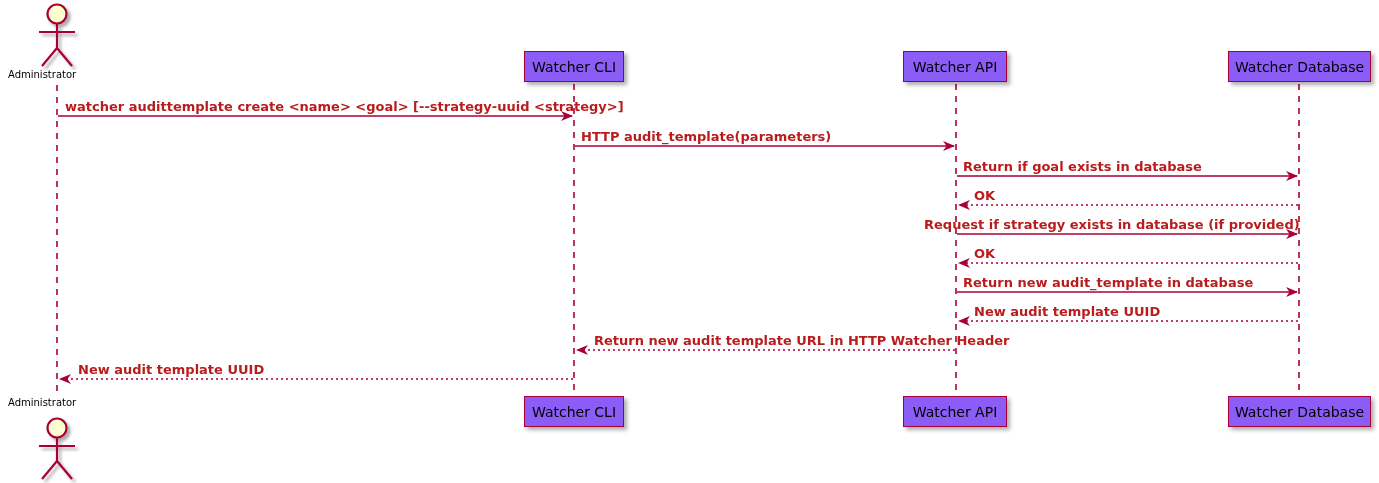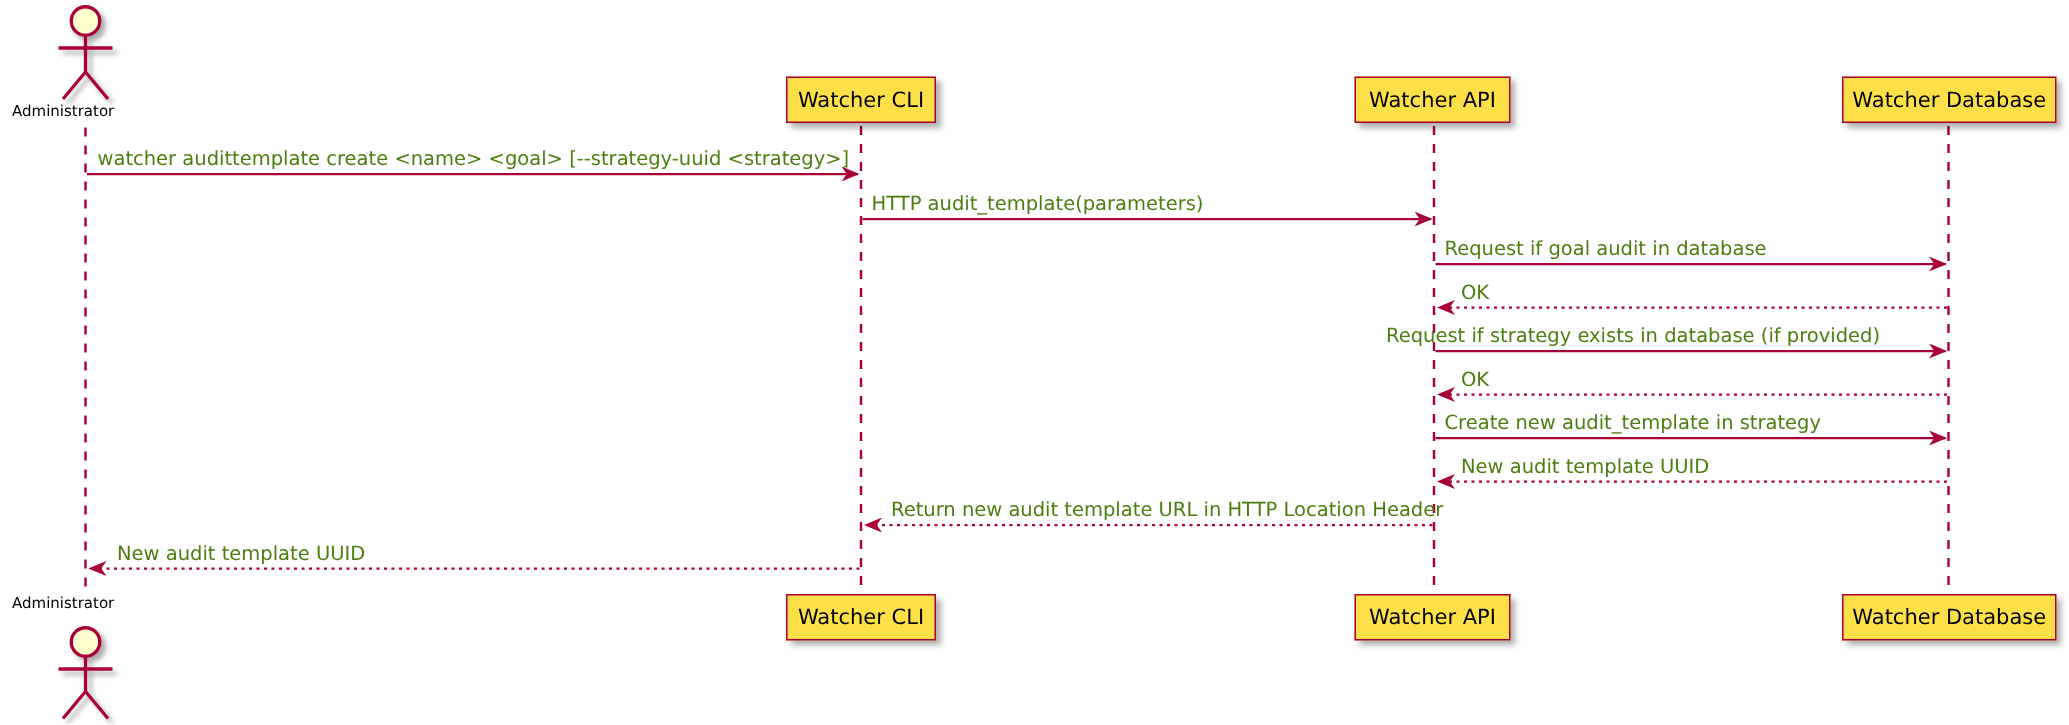--- a/index.html
+++ b/index.html
@@ -20,21 +20,21 @@
   svg.layer {
     position: absolute;
     left: 0;
     top: 0;
     width: 1379px;
     height: 483px;
   }
   .participant-box {
     position: absolute;
     box-sizing: border-box;
-    background: #fde047;
+    background: #8b5cf6;
     border: 1.5px solid #A80036;
     box-shadow: 3px 3px 4px rgba(0,0,0,0.32);
     display: flex;
     align-items: center;
     justify-content: center;
     color: #000000;
     font-size: 14px;
     font-family: "DejaVu Sans", sans-serif;
     white-space: nowrap;
     line-height: 1;
@@ -42,25 +42,26 @@
   .actor-label {
     position: absolute;
     color: #000000;
     font-size: 10px;
     font-family: "DejaVu Sans", sans-serif;
     white-space: nowrap;
     line-height: 1;
   }
   .msg-label {
     position: absolute;
-    color: #4d7c0f;
+    color: #b91c1c;
     font-size: 13px;
     font-family: "DejaVu Sans", sans-serif;
     white-space: nowrap;
     line-height: 1;
+    font-weight: bold;
   }
 </style>
 </head>
 <body>
 
 <div id="diagram">
 
   <svg class="layer" viewBox="0 0 1379 483" xmlns="http://www.w3.org/2000/svg">
     <defs>
       <marker id="arrowR" markerWidth="12" markerHeight="10" refX="11" refY="5" orient="auto" markerUnits="userSpaceOnUse">
@@ -117,22 +118,22 @@
   <div class="participant-box" style="left:524px; top:51px; width:100px; height:31px;">Watcher CLI</div>
   <div class="participant-box" style="left:903px; top:51px; width:104px; height:31px;">Watcher API</div>
   <div class="participant-box" style="left:1228px; top:51px; width:143px; height:31px;">Watcher Database</div>
 
   <div class="participant-box" style="left:524px; top:396px; width:100px; height:31px;">Watcher CLI</div>
   <div class="participant-box" style="left:903px; top:396px; width:104px; height:31px;">Watcher API</div>
   <div class="participant-box" style="left:1228px; top:396px; width:143px; height:31px;">Watcher Database</div>
 
   <div class="msg-label" style="left:65px; top:100px;">watcher audittemplate create &lt;name&gt; &lt;goal&gt; [--strategy-uuid &lt;strategy&gt;]</div>
   <div class="msg-label" style="left:581px; top:130px;">HTTP audit_template(parameters)</div>
-  <div class="msg-label" style="left:963px; top:160px;">Request if goal audit in database</div>
+  <div class="msg-label" style="left:963px; top:160px;">Return if goal exists in database</div>
   <div class="msg-label" style="left:974px; top:189px;">OK</div>
   <div class="msg-label" style="left:924px; top:218px;">Request if strategy exists in database (if provided)</div>
   <div class="msg-label" style="left:974px; top:247px;">OK</div>
-  <div class="msg-label" style="left:963px; top:276px;">Create new audit_template in strategy</div>
+  <div class="msg-label" style="left:963px; top:276px;">Return new audit_template in database</div>
   <div class="msg-label" style="left:974px; top:305px;">New audit template UUID</div>
-  <div class="msg-label" style="left:594px; top:334px;">Return new audit template URL in HTTP Location Header</div>
+  <div class="msg-label" style="left:594px; top:334px;">Return new audit template URL in HTTP Watcher Header</div>
   <div class="msg-label" style="left:78px; top:363px;">New audit template UUID</div>
 
 </div>
 
 </body></html>

